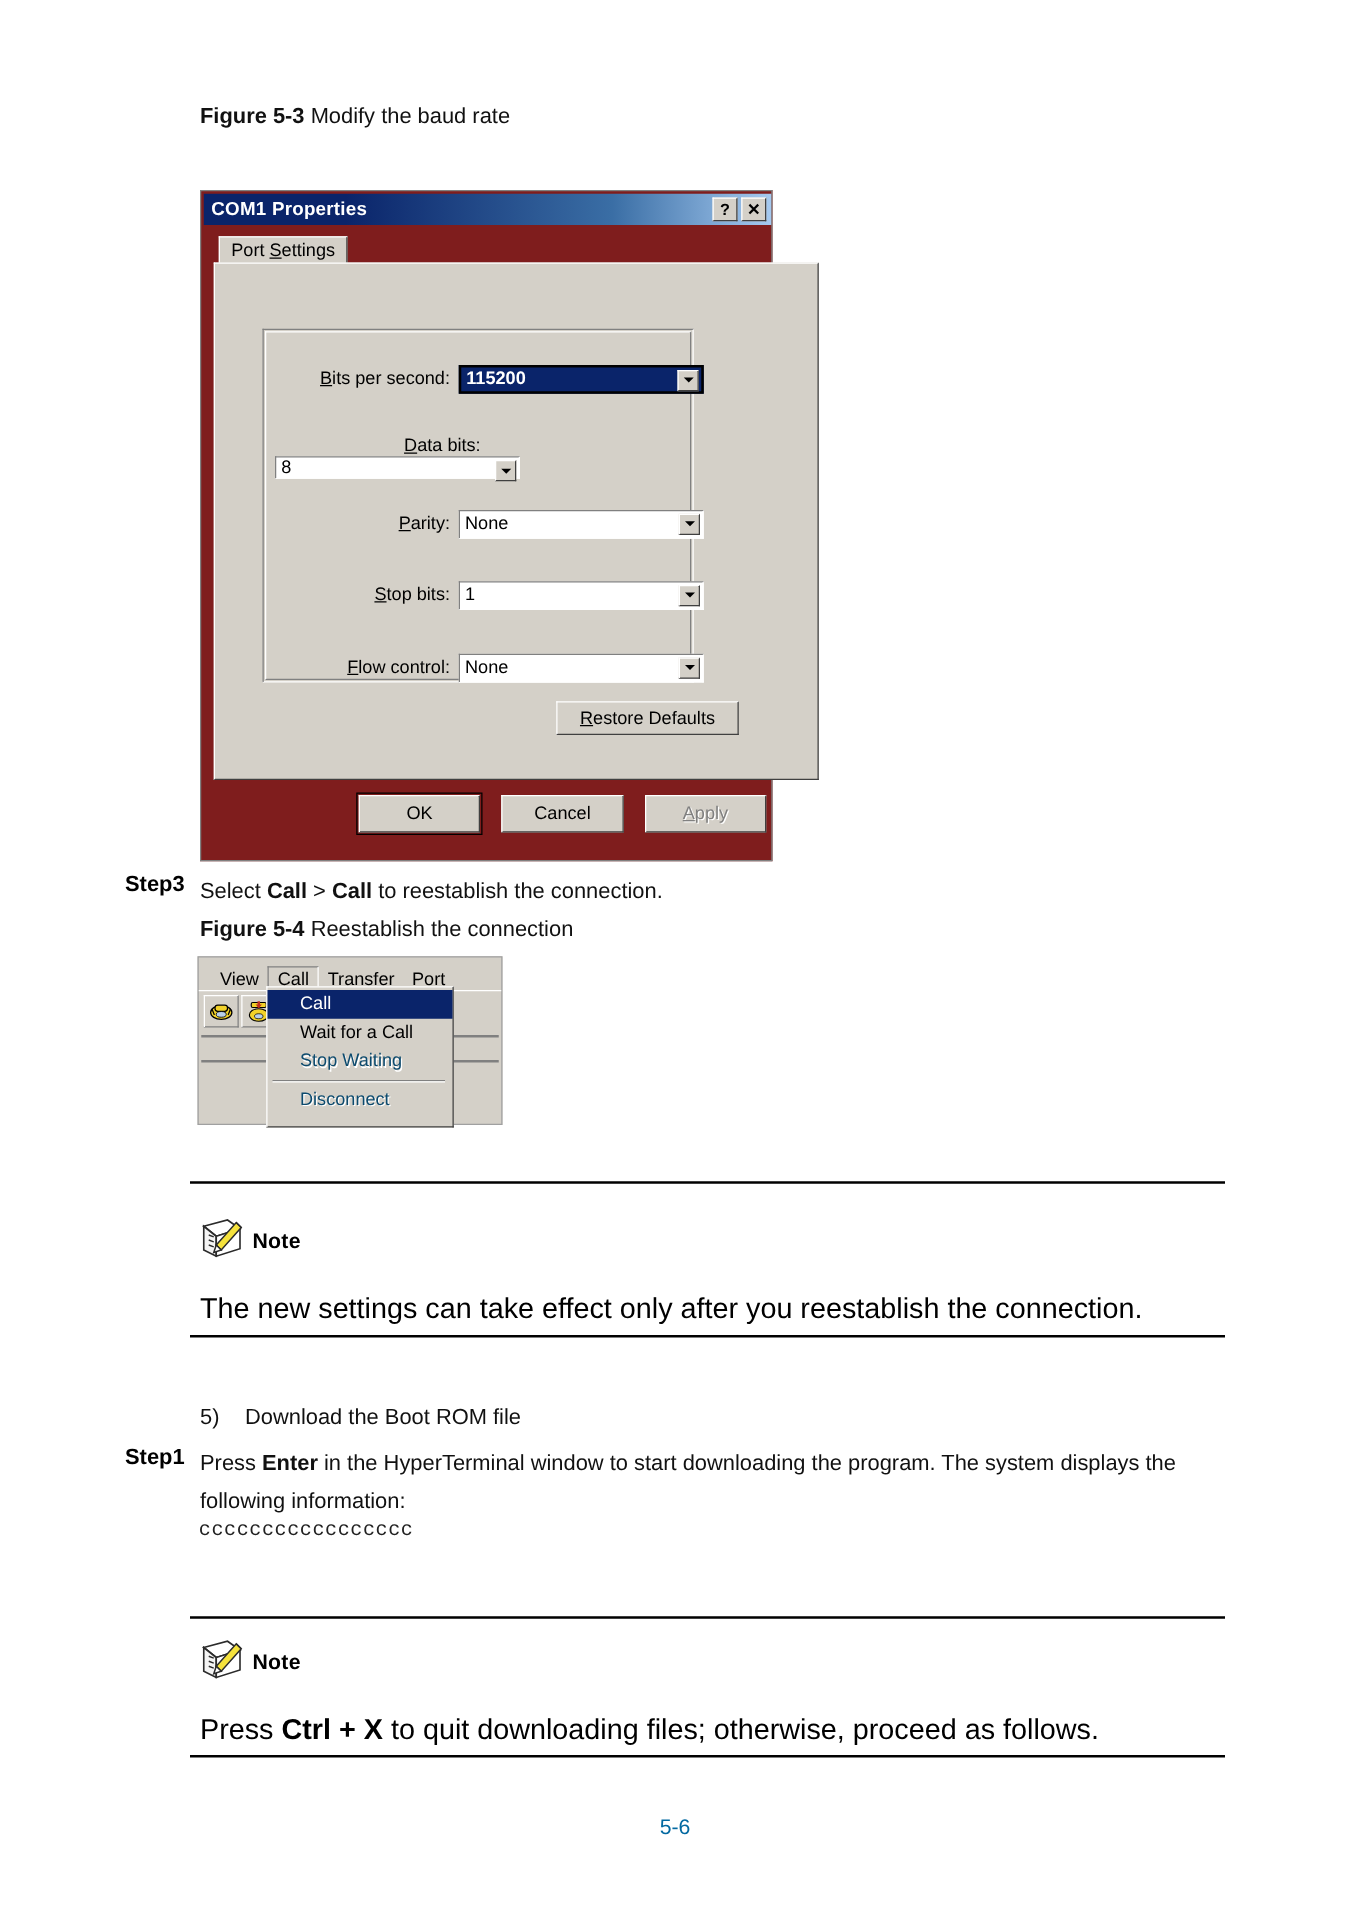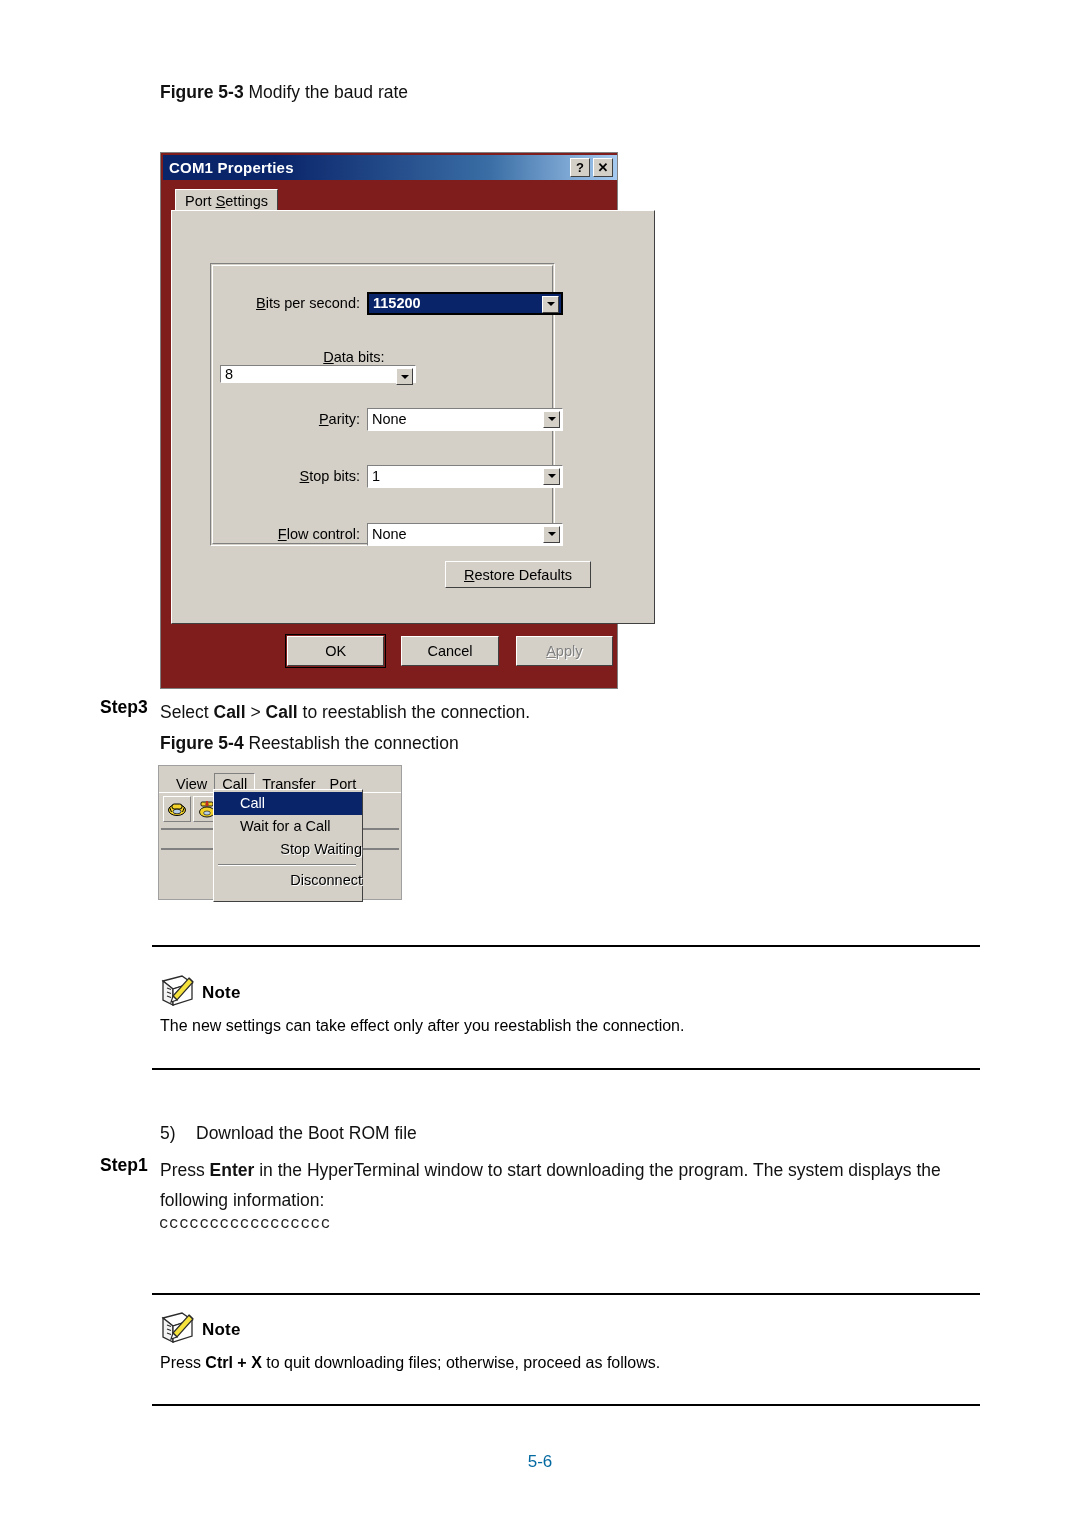--- a/index.html
+++ b/index.html
@@ -73,22 +73,22 @@
     text-align: center;
   }
   .note-icon { width: 36px; height: 34px; display: block; }
   .note-word {
     font-size: 17px;
     font-weight: bold;
     letter-spacing: .2px;
     padding-bottom: 3px;
   }
   .note-text {
-    margin-top: 7px;
-    font-size: 16px;
+    margin-top: 27px;
+    font-size: 23px;
     line-height: 26px;
     white-space: nowrap;
   }
   .note-text b { font-weight: bold; }
 
   .footer {
     position: absolute;
     left: 0; top: 1452px;
     width: 1080px;
     text-align: center;
@@ -376,23 +376,22 @@
     line-height: 23px;
     padding-left: 26px;
     color: #000;
     white-space: nowrap;
   }
   .popup-item.highlight {
     background: #0a246a;
     color: #ffffff;
   }
   .popup-item.grayed {
-    color: #000000;
+    color: #0c4a6e;
     text-shadow: 1px 1px 0 #ffffff;
-    text-align: right;
   }
   .popup-sep {
     margin: 3px 6px 3px 4px;
     height: 0;
     border-top: 1px solid #808080;
     border-bottom: 1px solid #ffffff;
   }
 </style>
 </head>
 <body>

